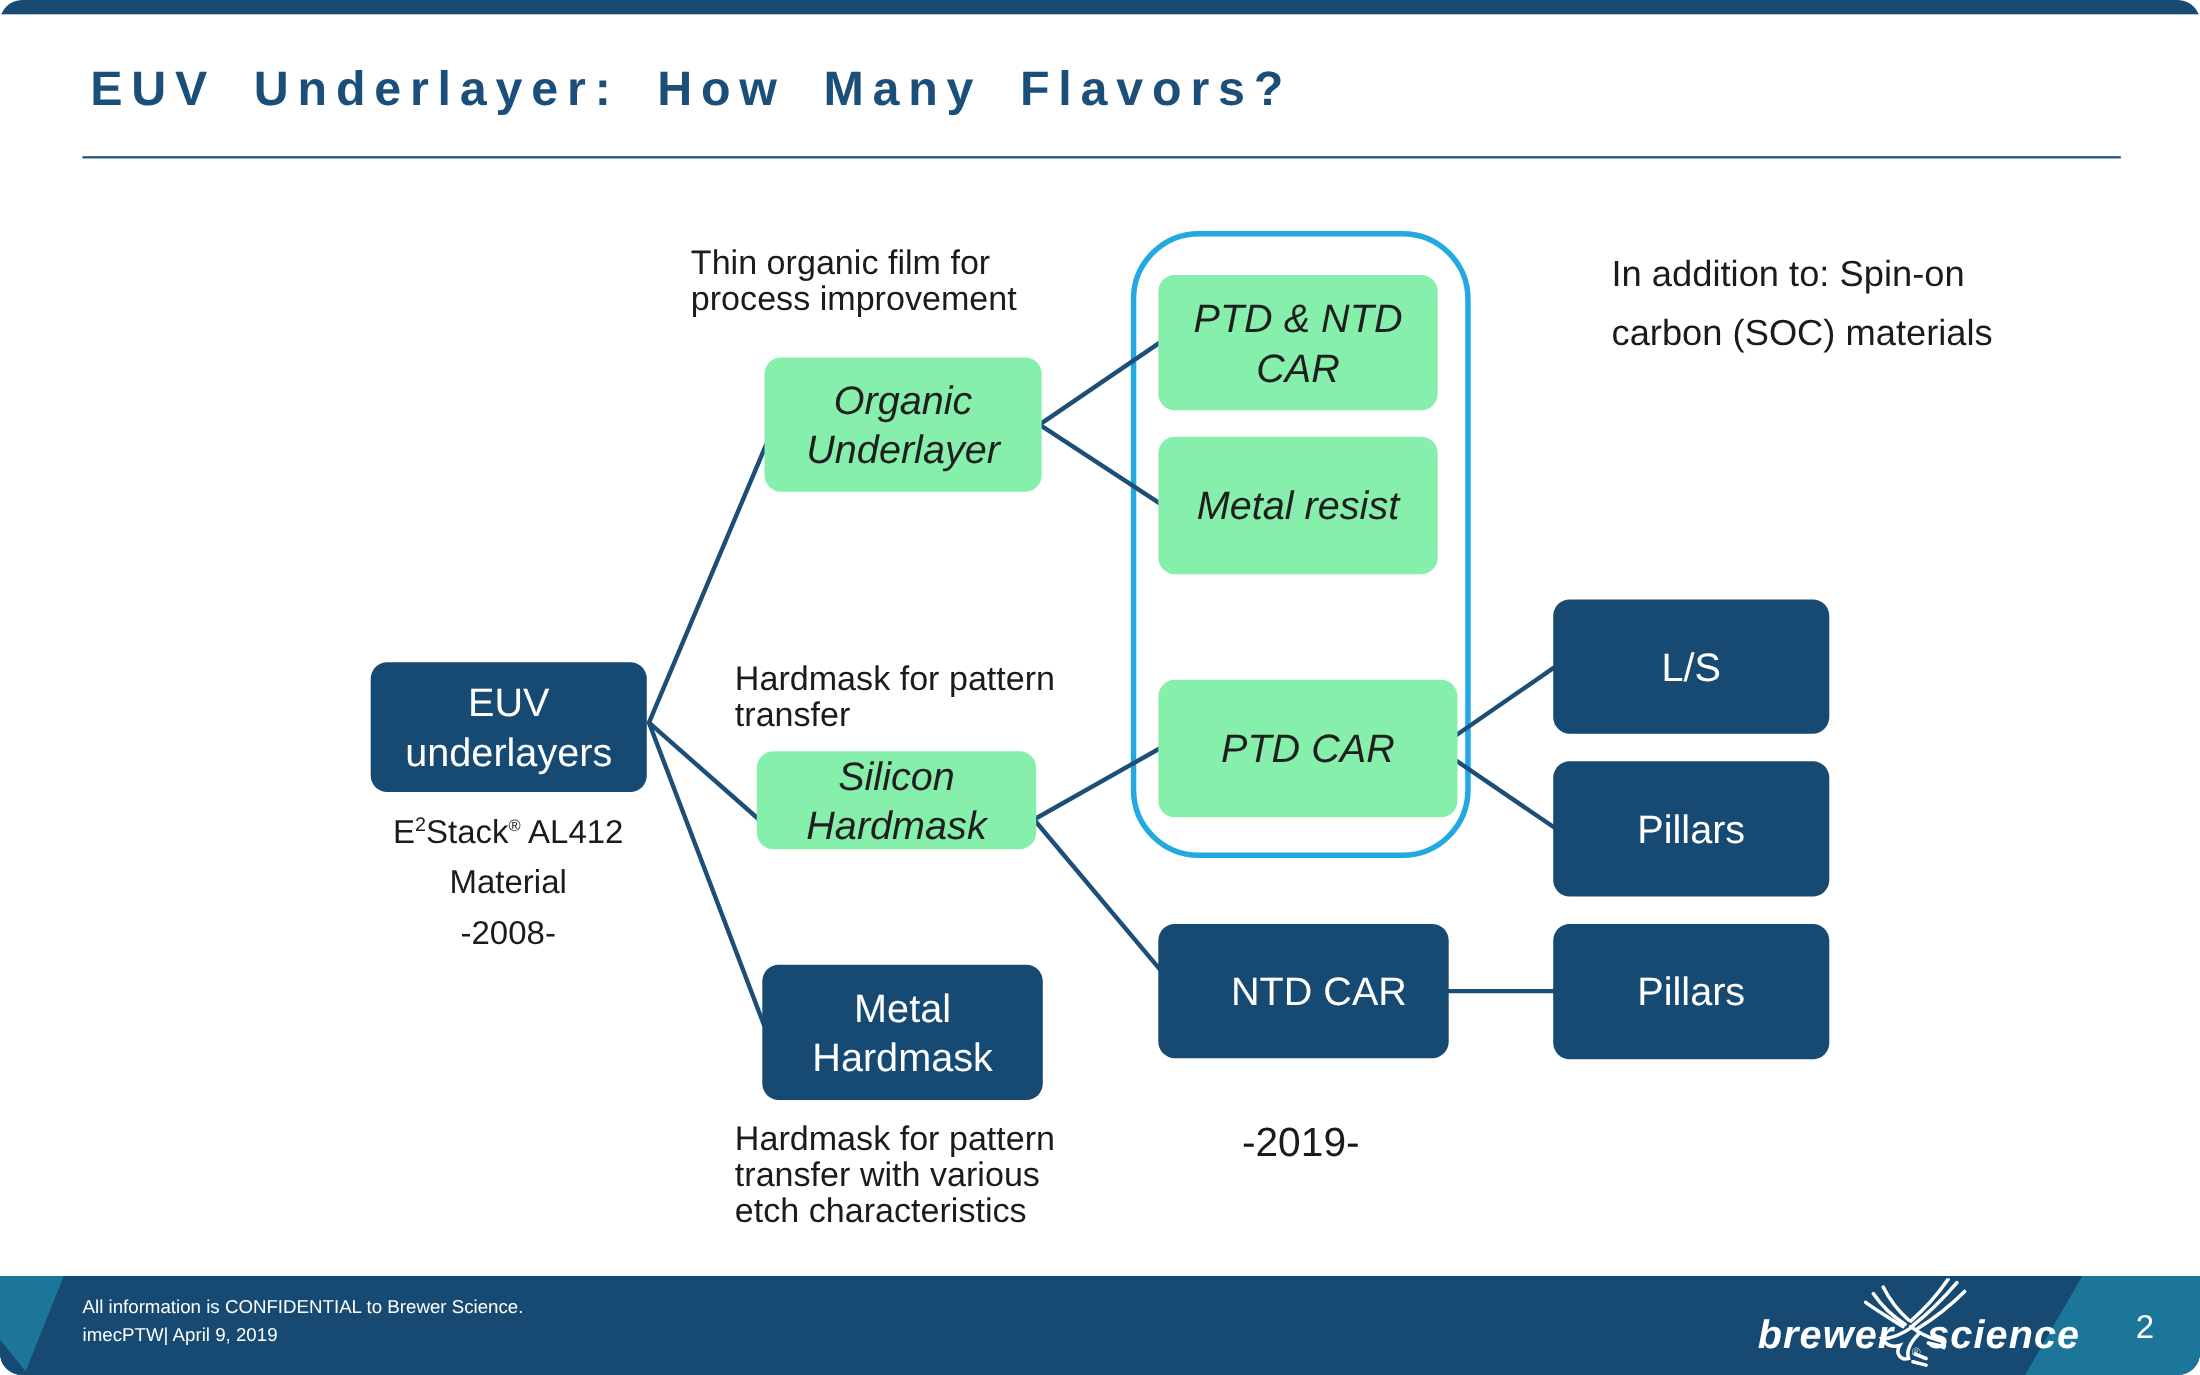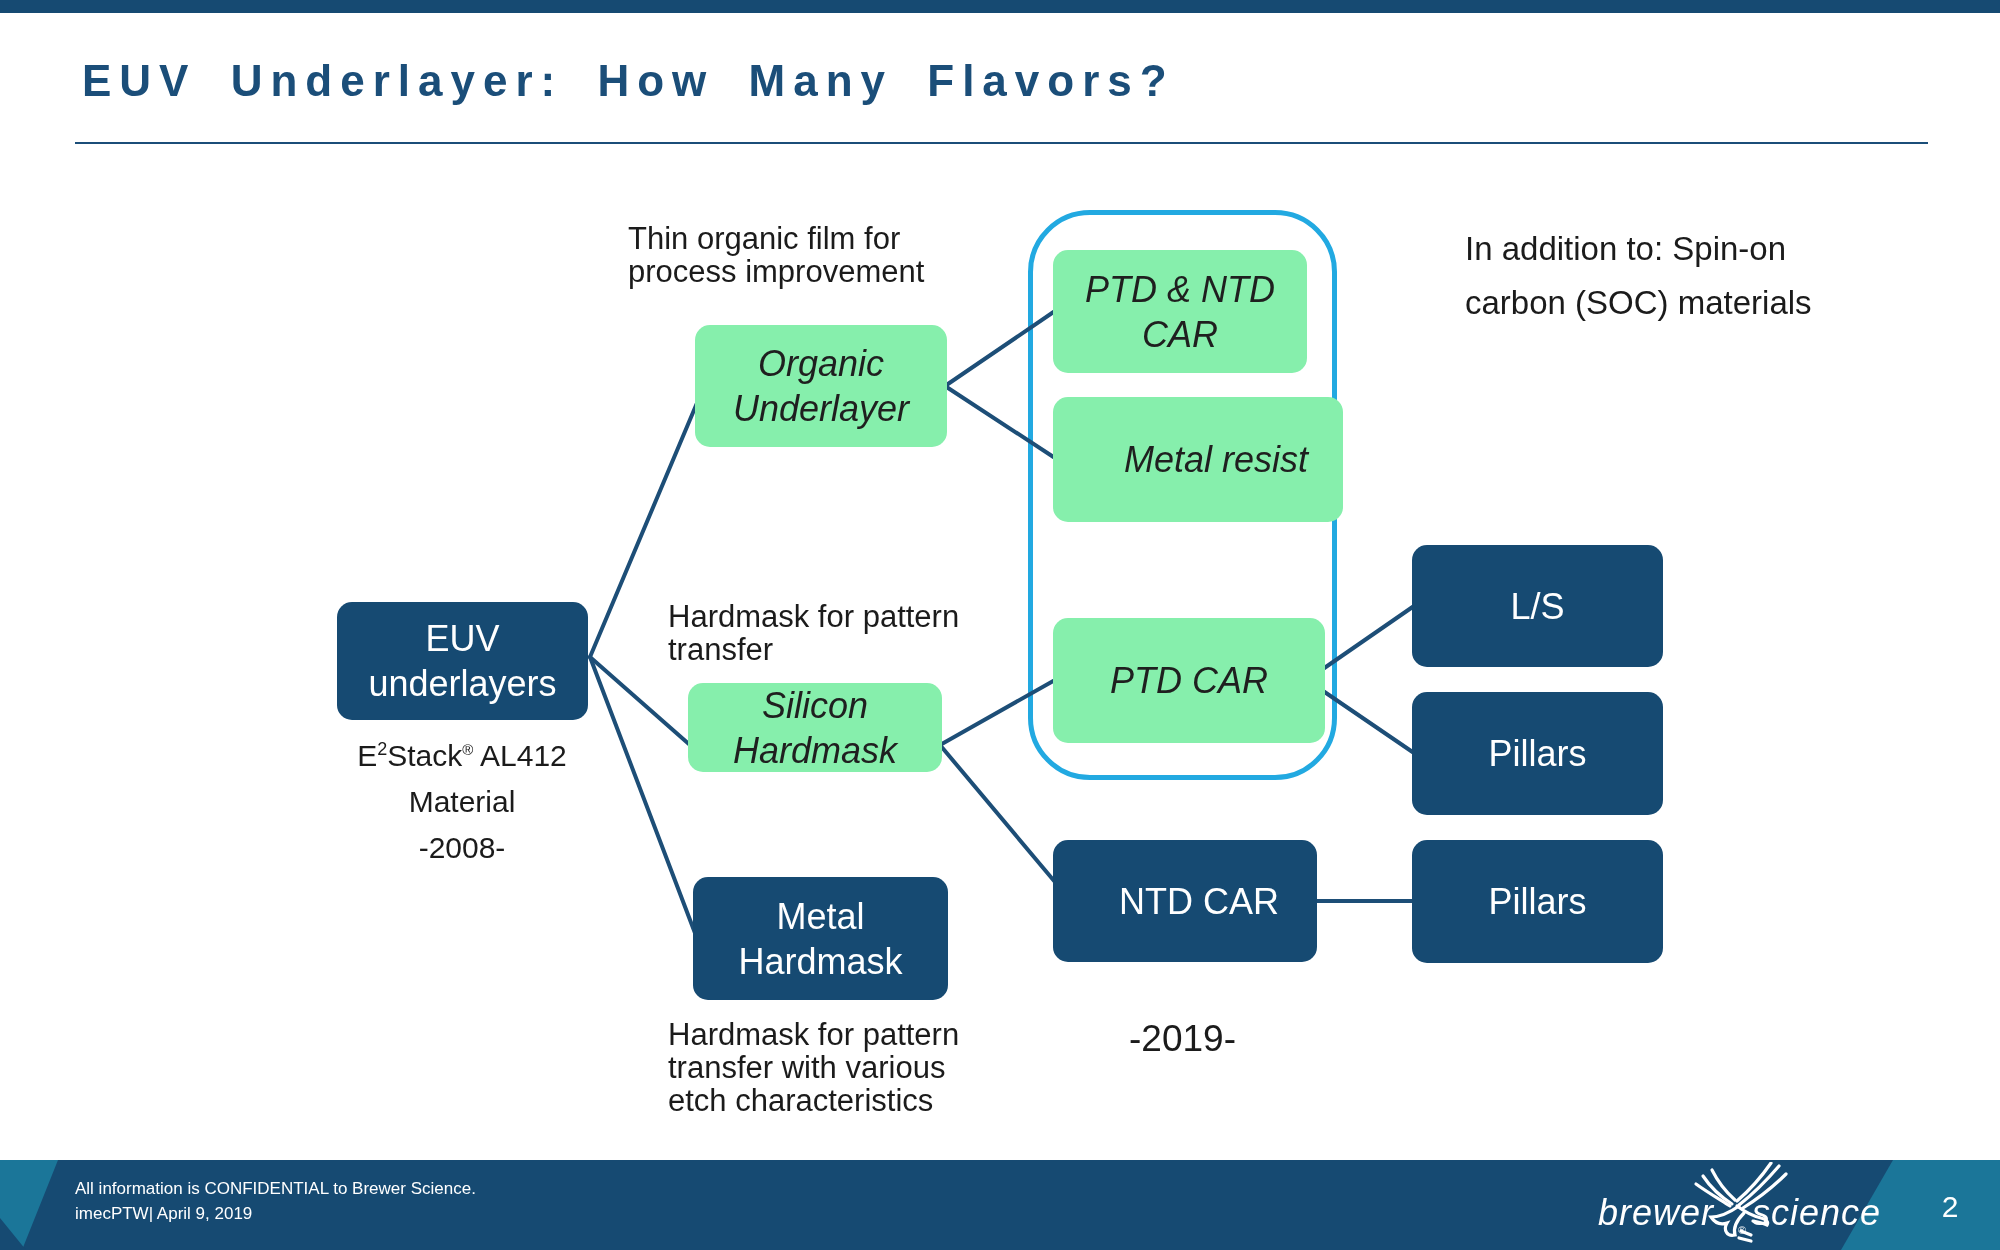--- a/index.html
+++ b/index.html
@@ -1,18 +1,18 @@
 <!DOCTYPE html>
 <html><head>
 <meta charset="utf-8">
 <style>
   html,body{margin:0;padding:0;background:#ffffff;}
   .slide{
     position:relative;width:2000px;height:1250px;background:#ffffff;overflow:hidden;
-    font-family:"Liberation Sans",sans-serif;color:#1f1f1f;
+    font-family:"Liberation Sans",sans-serif;color:#1f1f1f;border-radius:20px;
   }
   .topbar{position:absolute;left:0;top:0;width:2000px;height:13px;background:#164a72;}
   .title{
     position:absolute;left:82px;top:56px;margin:0;
     font-size:44px;font-weight:bold;color:#1b4e79;
     letter-spacing:8px;word-spacing:14px;white-space:nowrap;
   }
   .title-rule{position:absolute;left:75px;top:142px;width:1853px;height:2px;background:#1b4e79;}
 
   
@@ -57,21 +57,21 @@
     position:absolute;left:0;top:0;width:30px;height:90px;background:#164a72;
     clip-path:polygon(0 58px,26px 90px,0 90px);
   }
   .accent-right{
     position:absolute;left:1840px;top:0;width:160px;height:90px;background:#1b7699;
     clip-path:polygon(53px 0,160px 0,160px 90px,1px 90px);
   }
   .conf{position:absolute;left:75px;top:16px;font-size:17px;line-height:25px;color:#ffffff;}
   .logo{position:absolute;left:1590px;top:0;width:300px;height:90px;color:#ffffff;}
   .logo-word{
-    position:absolute;top:32px;font-size:36px;font-weight:normal;font-style:italic;
+    position:absolute;top:32px;font-size:36px;font-weight:bold;font-style:italic;
     letter-spacing:1px;
   }
   .logo-word.w1{left:8px;}
   .logo-word.w2{left:162px;}
   .logo-reg{position:absolute;left:148px;top:64px;font-size:11px;color:rgba(255,255,255,0.85);}
   .eagle{position:absolute;left:93px;top:2px;}
   .page-num{
     position:absolute;left:1928px;top:30px;width:44px;text-align:center;
     font-size:30px;color:#ffffff;z-index:6;
   }
@@ -106,21 +106,21 @@
   <div class="node navy" style="left:337px;top:602px;width:251px;height:118px;">EUV
 underlayers</div>
   <div class="node light" style="left:695px;top:325px;width:252px;height:122px;">Organic
 Underlayer</div>
   <div class="node light" style="left:688px;top:683px;width:254px;height:89px;">Silicon
 Hardmask</div>
   <div class="node navy" style="left:693px;top:877px;width:255px;height:123px;">Metal
 Hardmask</div>
   <div class="node light" style="left:1053px;top:250px;width:254px;height:123px;">PTD &amp; NTD
 CAR</div>
-  <div class="node light" style="left:1053px;top:397px;width:254px;height:125px;padding-left:36px;">Metal resist</div>
+  <div class="node light" style="left:1053px;top:397px;width:254px;height:125px;">Metal resist</div>
   <div class="node light" style="left:1053px;top:618px;width:272px;height:125px;">PTD CAR</div>
   <div class="node navy" style="left:1053px;top:840px;width:236px;height:122px;padding-left:28px;">NTD CAR</div>
   <div class="node navy" style="left:1412px;top:545px;width:251px;height:122px;">L/S</div>
   <div class="node navy" style="left:1412px;top:692px;width:251px;height:123px;">Pillars</div>
   <div class="node navy" style="left:1412px;top:840px;width:251px;height:123px;">Pillars</div>
 
   <div class="annotation" style="left:628px;top:222px;">Thin organic film for
 process improvement</div>
   <div class="annotation" style="left:668px;top:600px;">Hardmask for pattern
 transfer</div>

